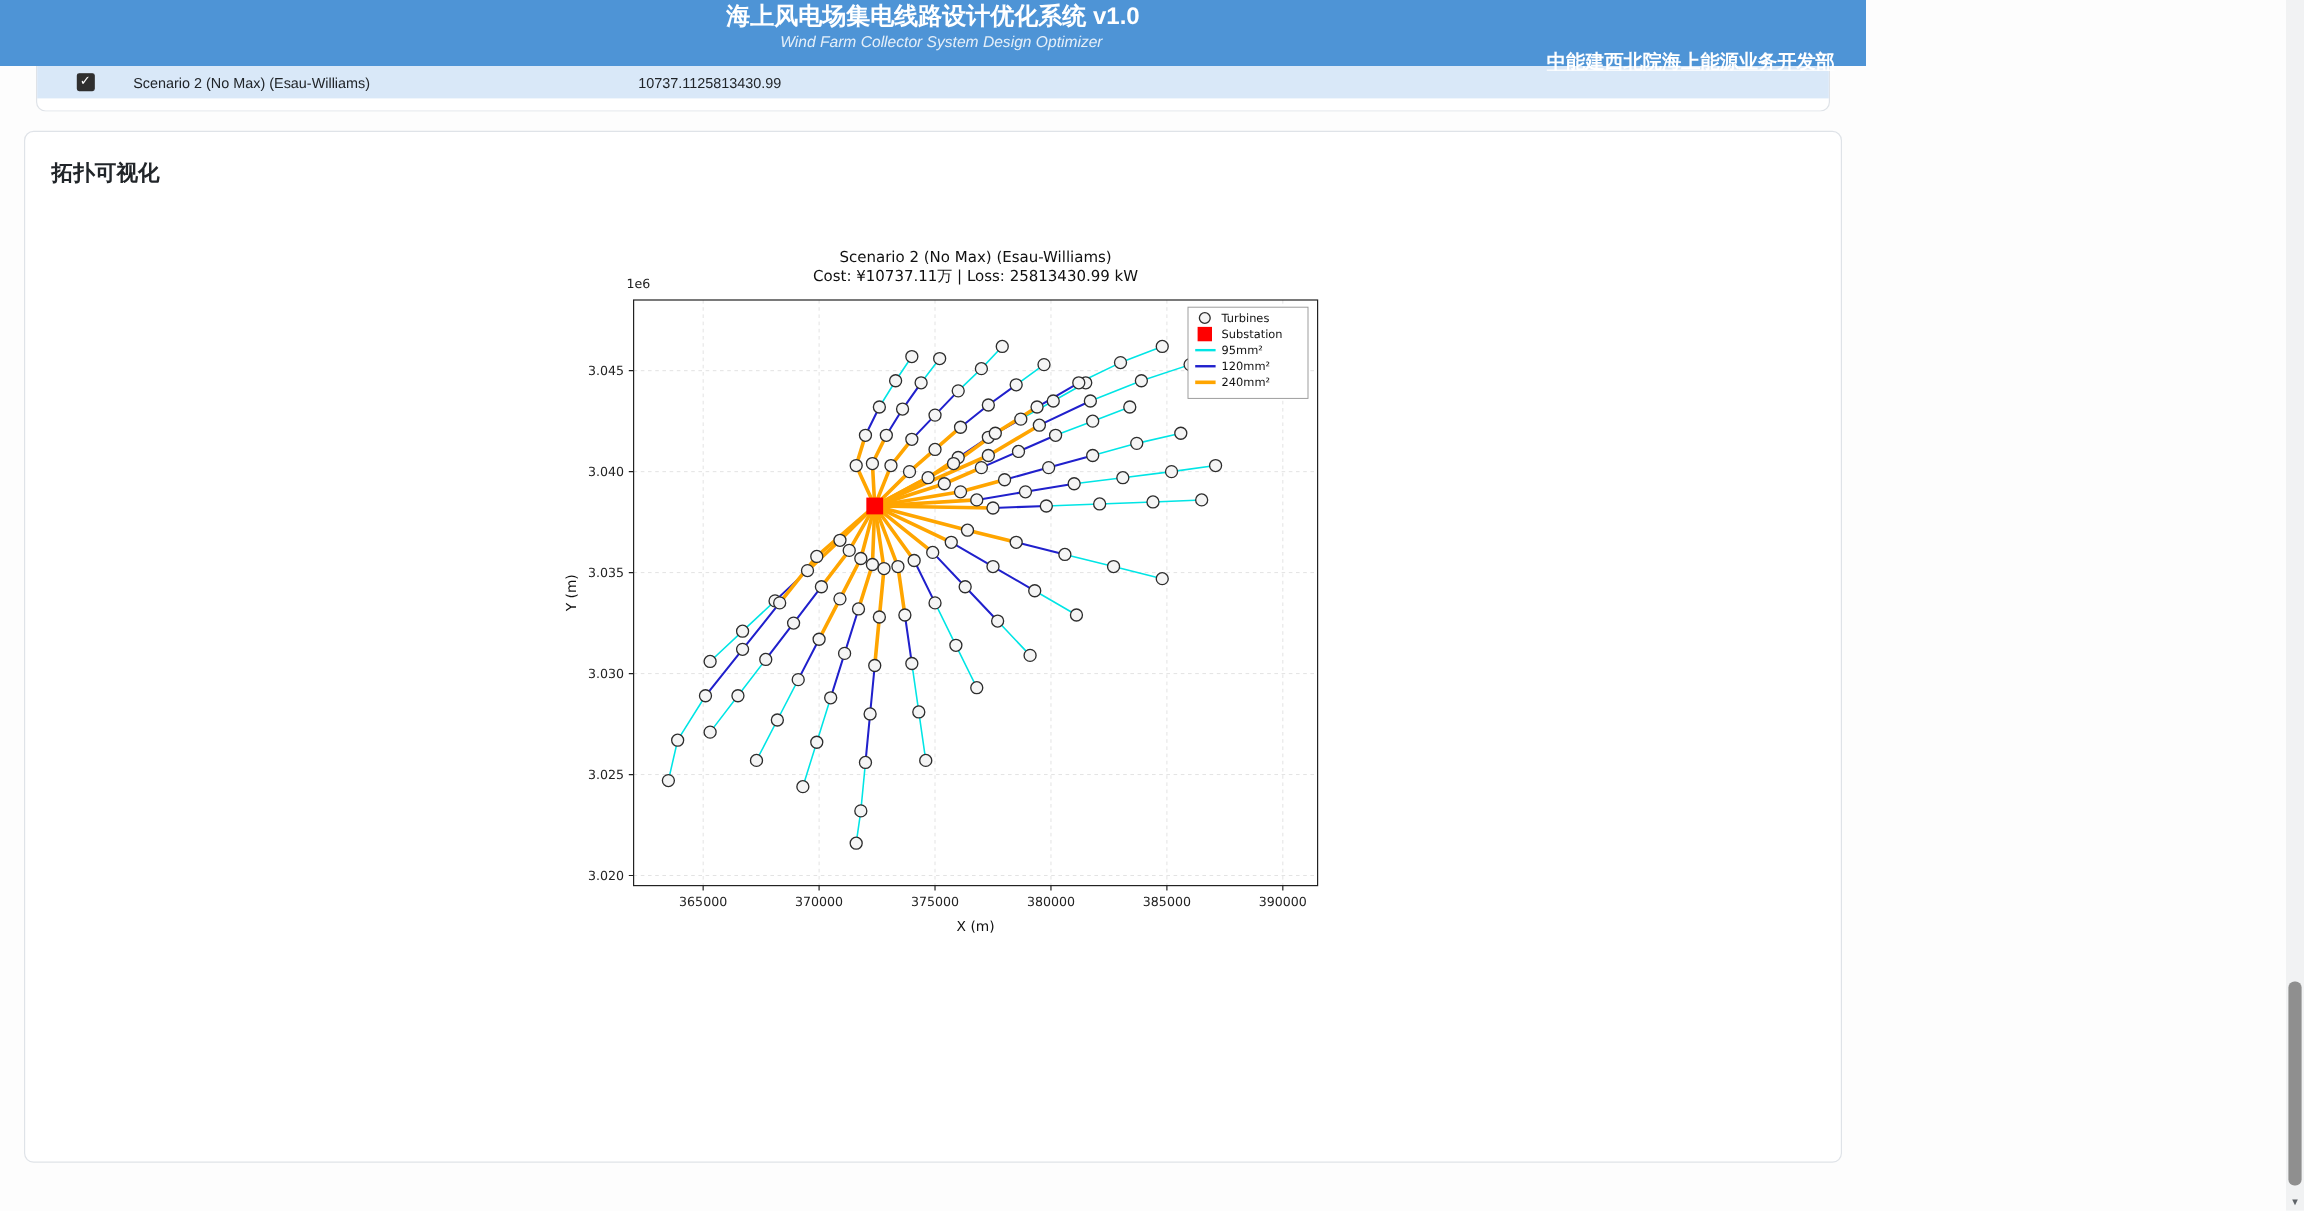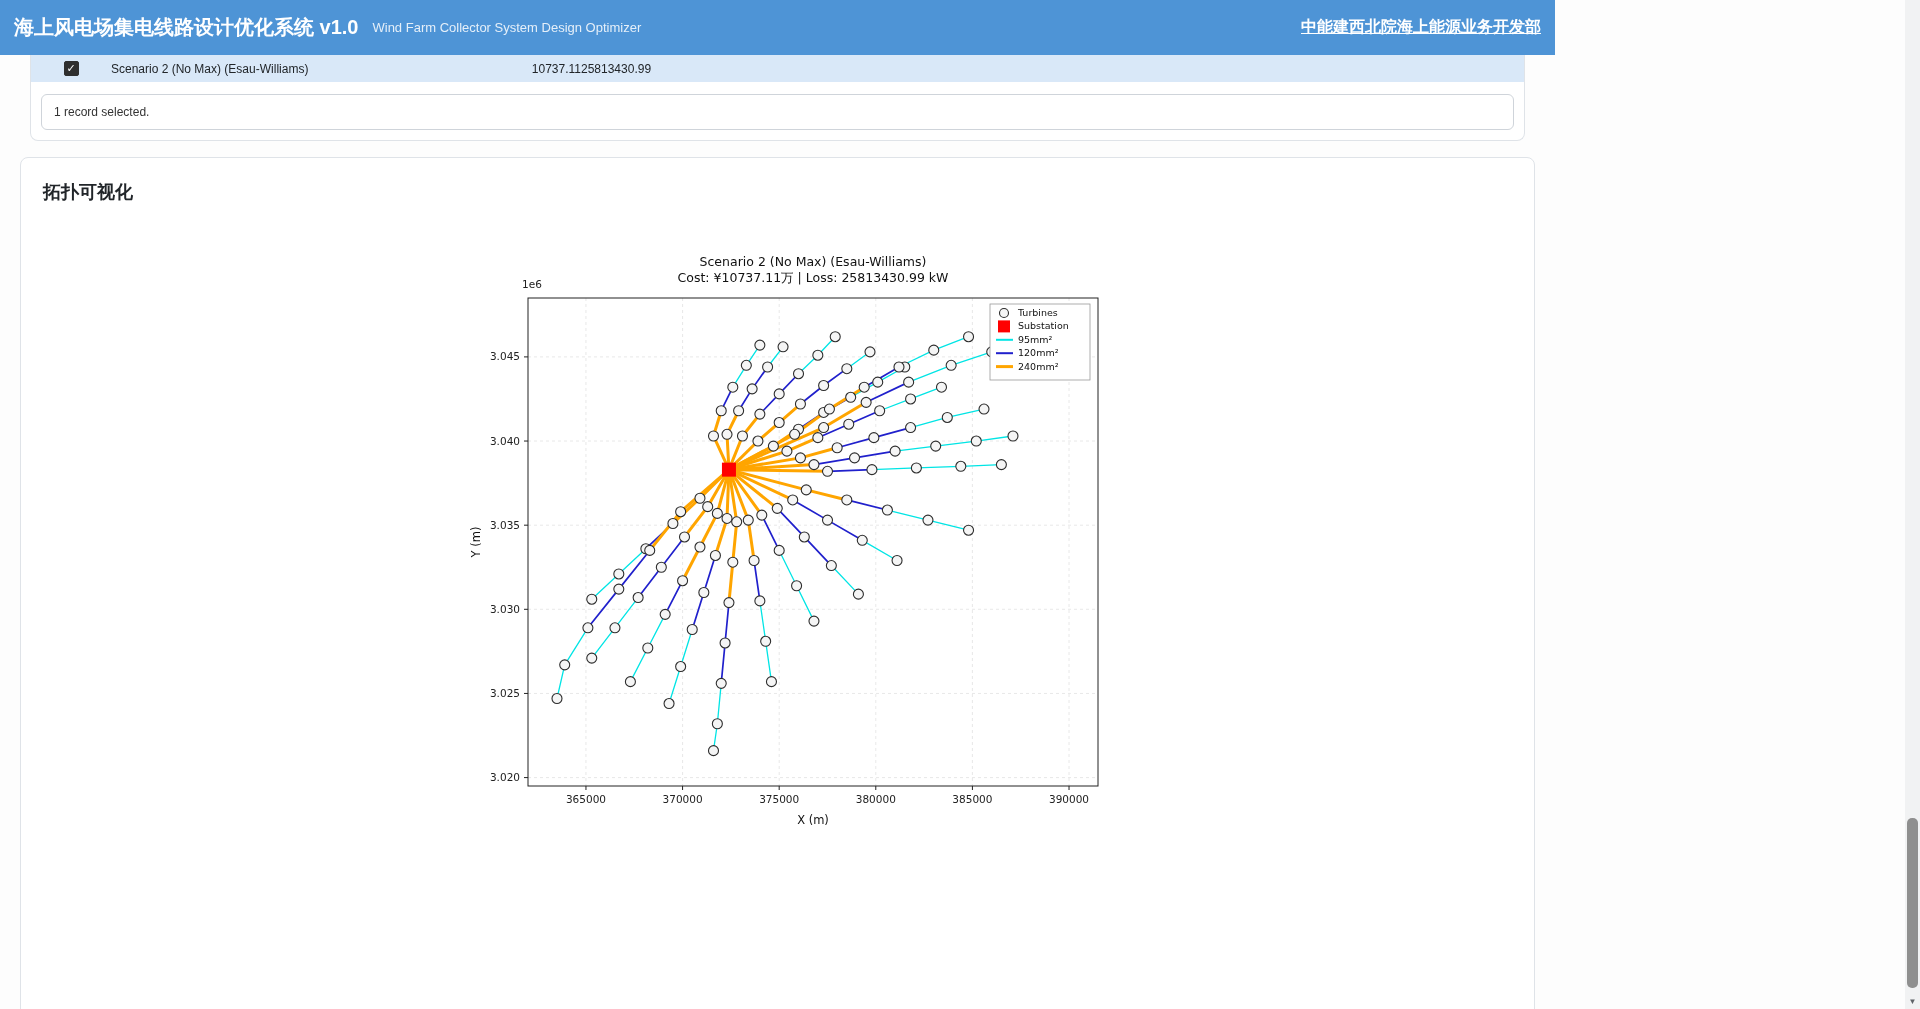--- a/index.html
+++ b/index.html
@@ -11,24 +11,25 @@
     color:#212529;
     overflow:hidden;
     position:relative;
   }
   .app { width:1555px; }
 
   
   .header {
     height:55px; background:#4e94d6;
     display:flex; align-items:center;
-    padding:0 14px;
+    padding:0 26px;
+    flex-direction:column;
   }
   .header .title  { color:#ffffff; font-weight:bold; font-size:20px; white-space:nowrap; }
-  .header .subtitle { color:rgba(255,255,255,0.85); font-size:13px; margin-left:14px; white-space:nowrap; }
+  .header .subtitle { color:rgba(255,255,255,0.85); font-size:13px; margin-left:14px; white-space:nowrap;font-style:italic; }
   .header .org    { margin-left:auto; color:#ffffff; font-weight:bold; font-size:16px; white-space:nowrap;text-decoration:underline; }
 
   
   .results-card {
     margin:0 30px;
     background:#ffffff;
     border:1px solid #dfe3e8; border-top:none;
     border-radius:0 0 8px 8px;
     padding-bottom:10px;
   }
@@ -97,21 +98,20 @@
     <div class="scenario-row">
       <div class="cell-check">
         <div class="checkbox">
           <span>✓</span>
         </div>
       </div>
       <div class="cell-name">Scenario 2 (No Max) (Esau-Williams)</div>
       <div class="cell-cost">10737.11</div>
       <div class="cell-loss">25813430.99</div>
     </div>
-    <div class="results-footer">1 record selected.</div>
   </div>
 
   <div class="topo-card">
     <div class="topo-title">拓扑可视化</div>
     <div class="chart-wrap">
       <svg width="660" height="580">
           <g>
             <line x1="137.96610169491527" y1="52" x2="137.96610169491527" y2="540" stroke="#e2e2e2" stroke-width="0.8" stroke-dasharray="3,3"></line>
             <line x1="234.57627118644066" y1="52" x2="234.57627118644066" y2="540" stroke="#e2e2e2" stroke-width="0.8" stroke-dasharray="3,3"></line>
             <line x1="331.18644067796606" y1="52" x2="331.18644067796606" y2="540" stroke="#e2e2e2" stroke-width="0.8" stroke-dasharray="3,3"></line>

